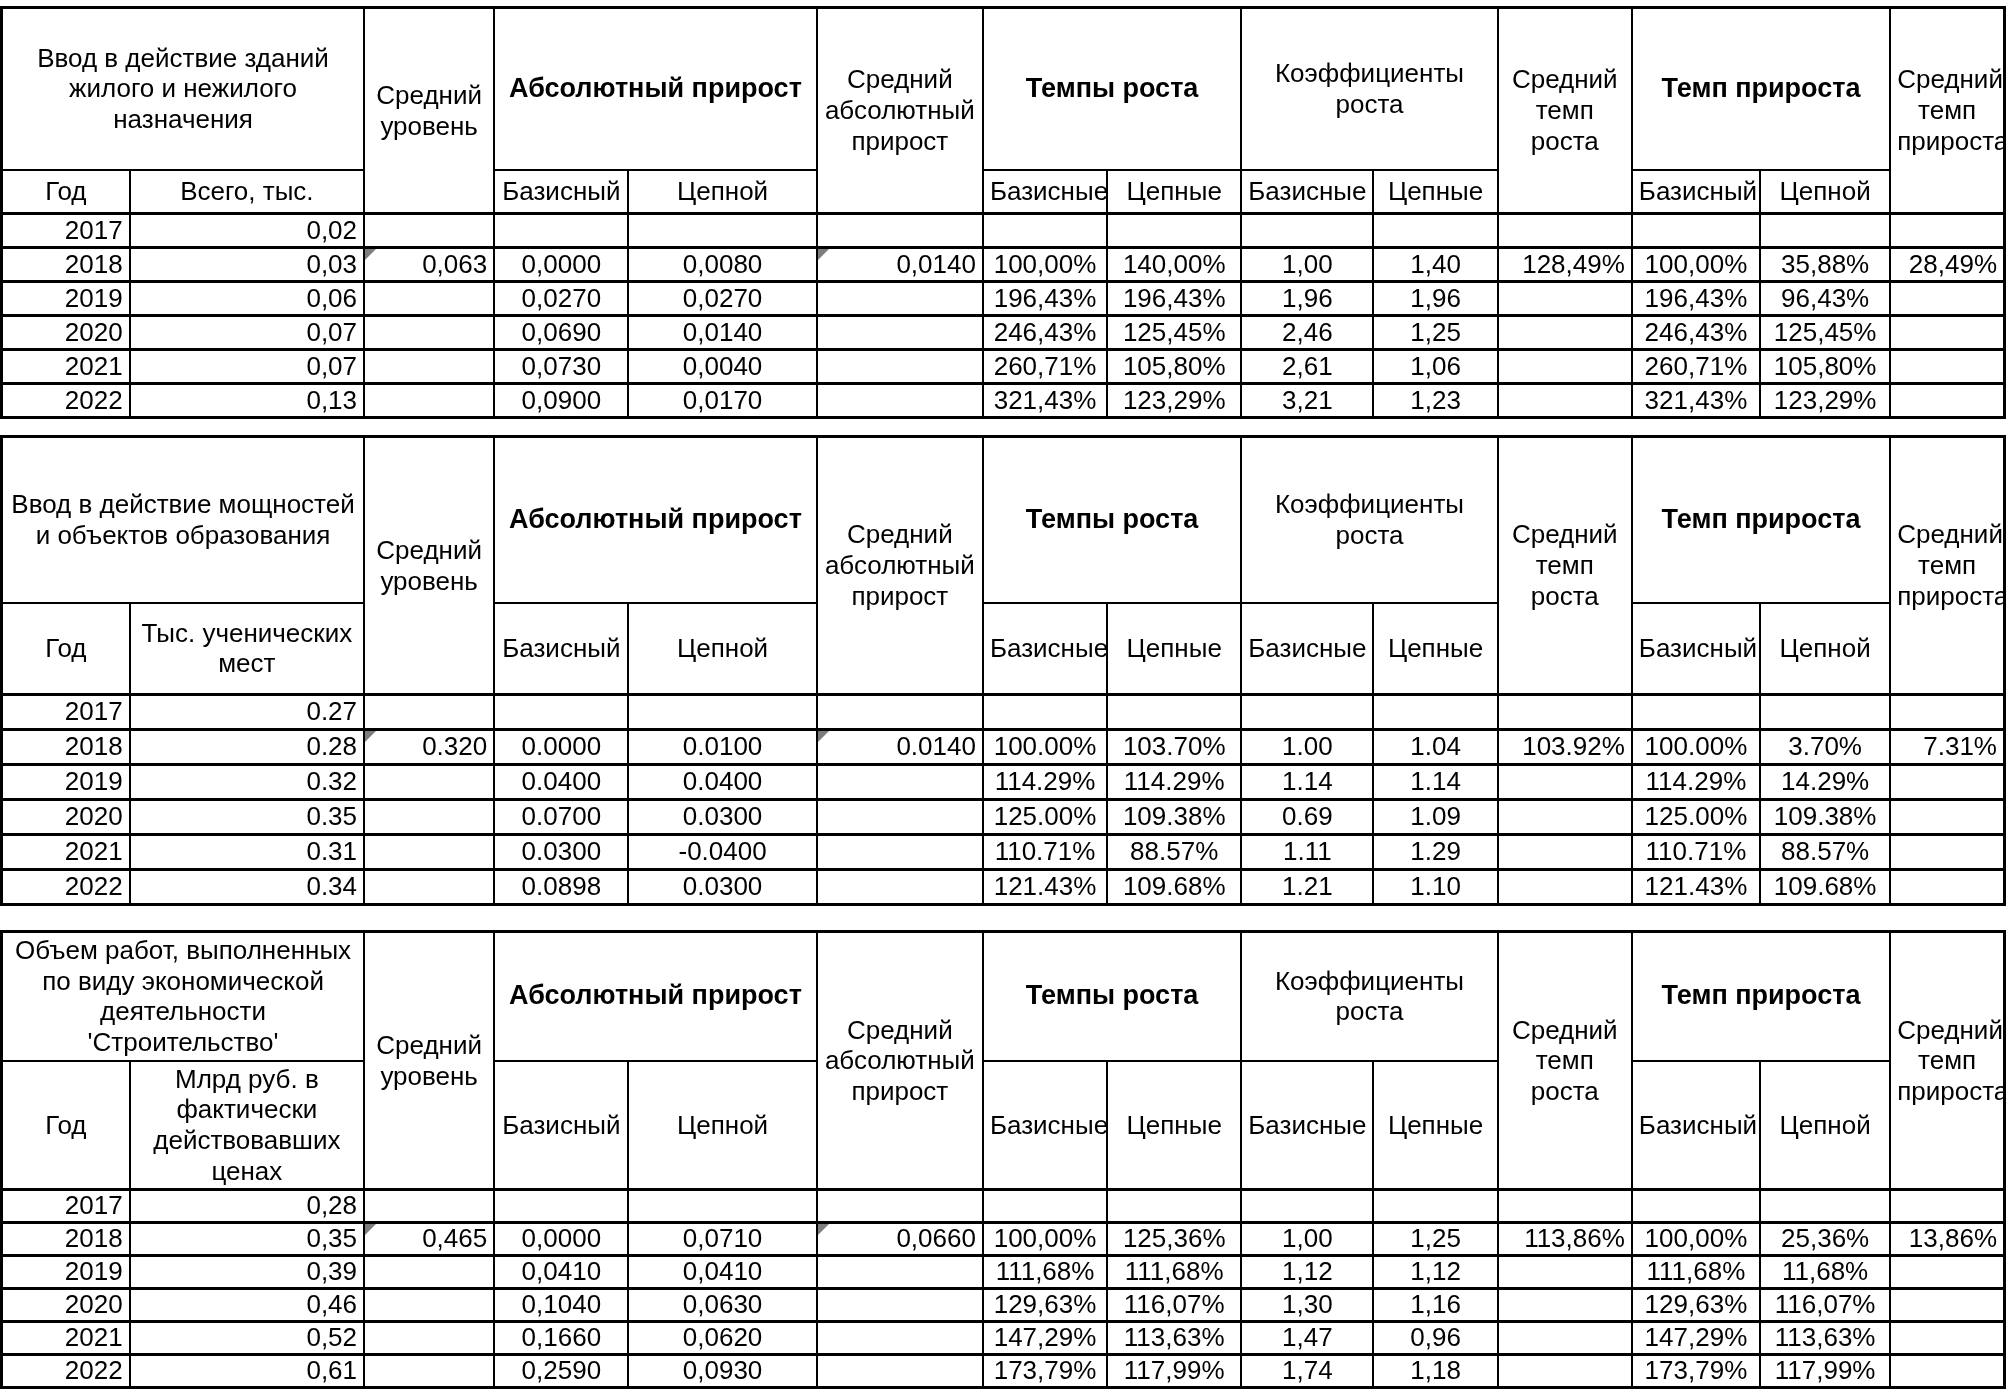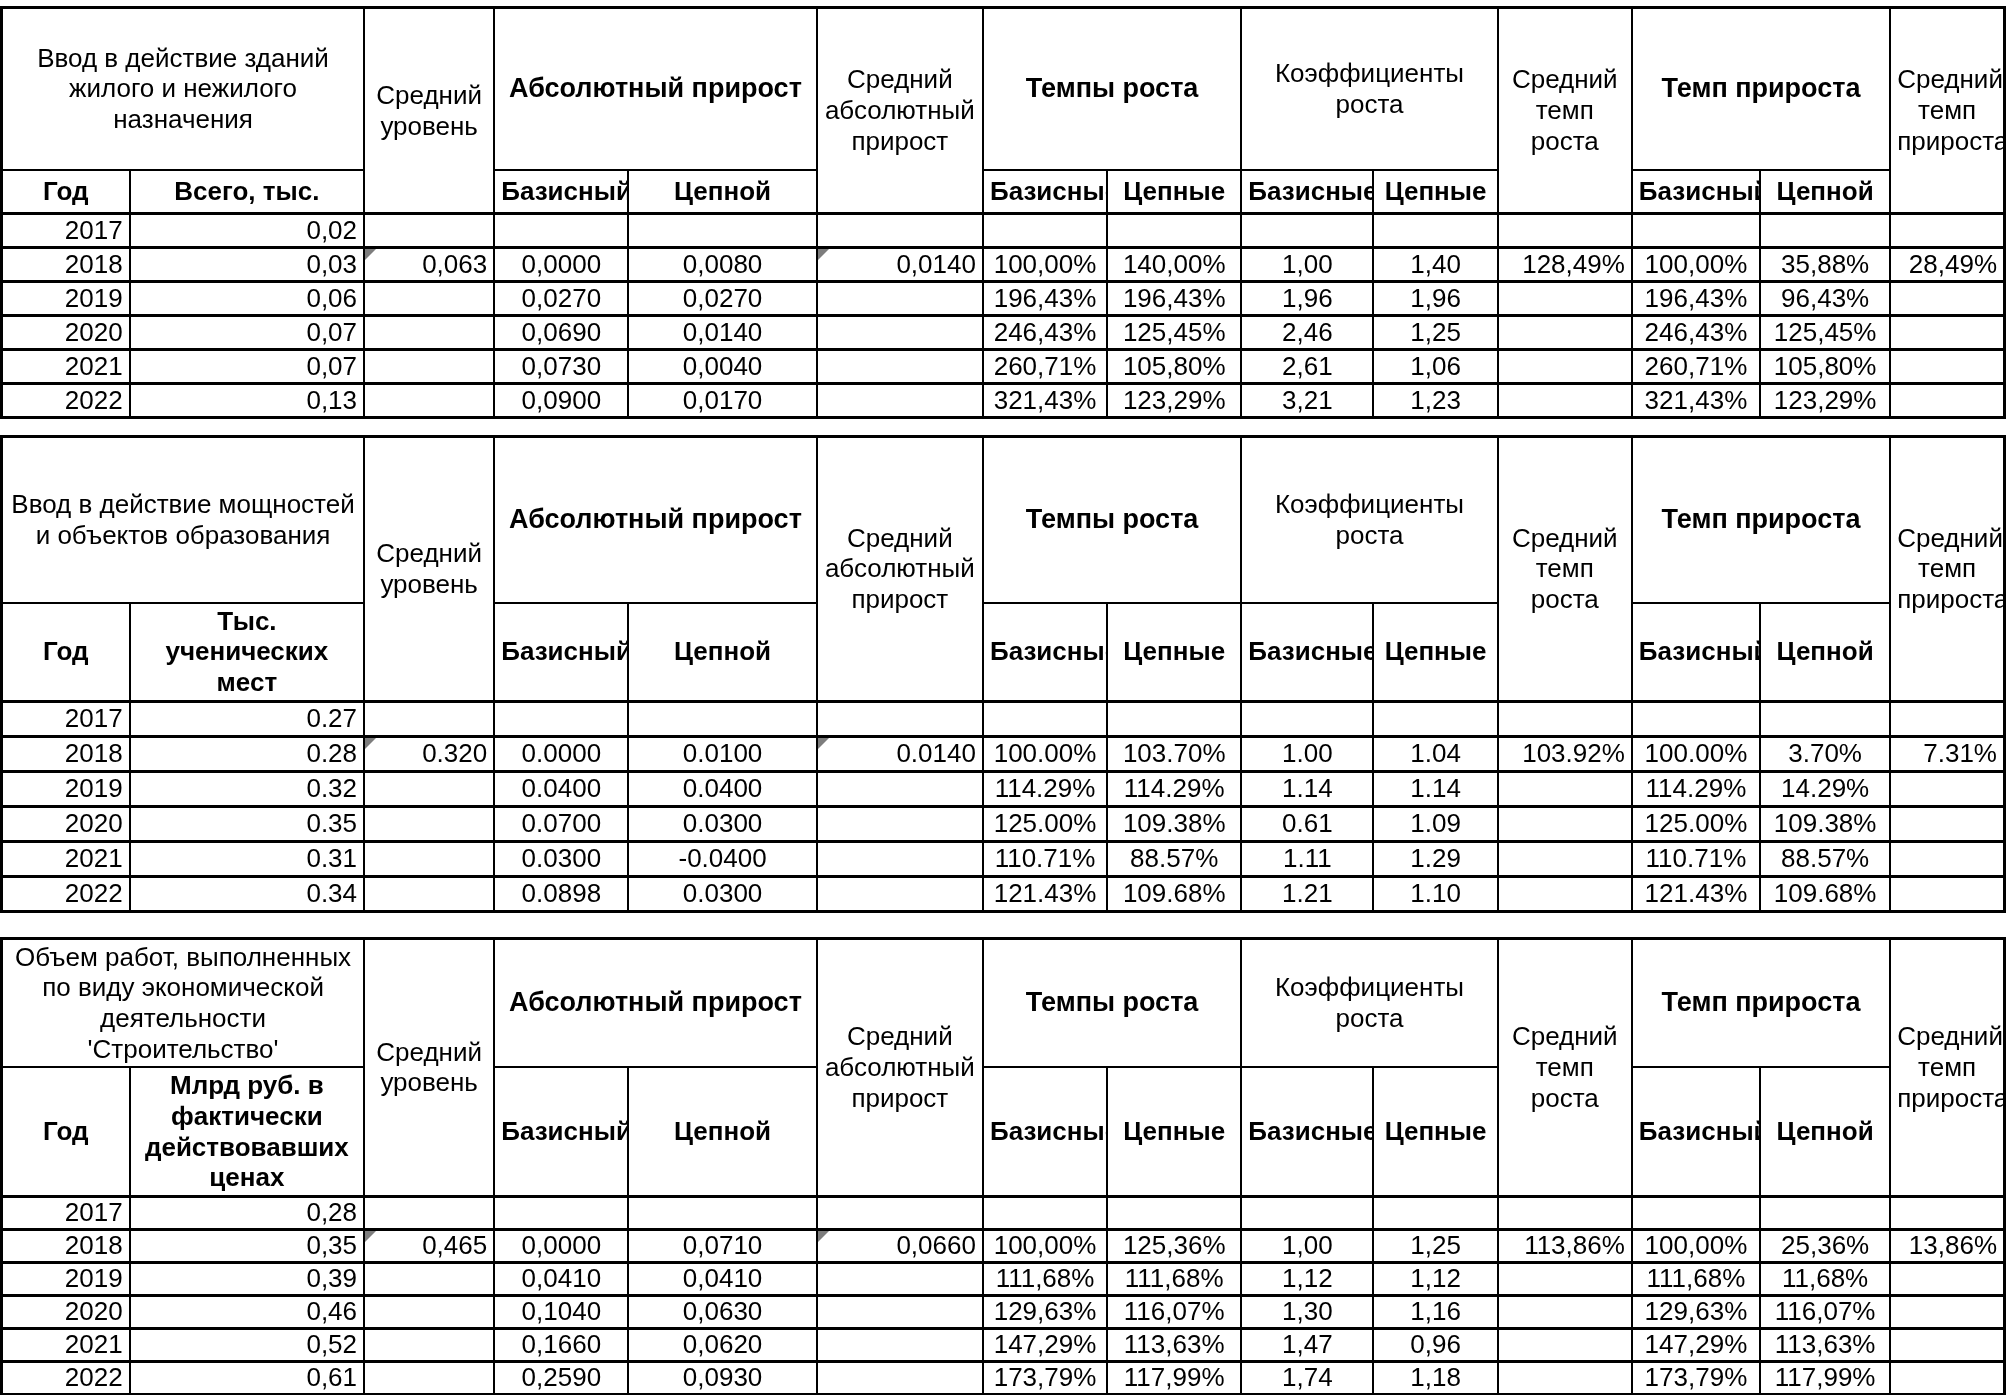--- a/index.html
+++ b/index.html
@@ -9,21 +9,21 @@
   table.tbl{border-collapse:collapse;table-layout:fixed;width:2006px;
             border:3px solid #000;background:#fff;}
   .tbl th,.tbl td{border:2px solid #000;overflow:hidden;vertical-align:middle;
                   padding:0;position:relative;}
   .tbl thead th{font-weight:normal;text-align:center;font-size:26px;line-height:1.18;
                 padding:2px 6px;}
   .tbl thead th.grp{font-weight:bold;font-size:27px;}
   .tbl thead th.title{font-size:26px;}
   .tbl tbody td{font-size:26px;line-height:1;white-space:nowrap;padding:1px 6px 3px 6px;}
   .tbl tbody td{border-top-width:3px;}
-  .tbl thead tr.r2 th{border-bottom-width:3px;font-weight:bold;}
+  .tbl thead tr.r2 th{border-bottom-width:3px;}
   .al-right{text-align:right;}
   .al-center{text-align:center;}
   .t1 tr.r1{height:162px}.t1 tr.r2{height:44px}.t1 tbody tr{height:34px}
   .t2 tr.r1{height:166px}.t2 tr.r2{height:92px}.t2 tbody tr{height:35px}
   .t3 tr.r1{height:125px}.t3 tr.r2{height:126px}.t3 tbody tr{height:32px}
   .t2{margin-top:16px}
   .t3{margin-top:24px}
   .err-marker{position:absolute;top:0;left:0;width:0;height:0;
               border-top:11px solid #7d7d7d;border-right:11px solid transparent;}
 </style>
@@ -265,21 +265,21 @@
         </tr>
         <tr>
           <td class="al-right">2020</td>
           <td class="al-right">0.35</td>
           <td class="al-right"></td>
           <td class="al-center">0.0700</td>
           <td class="al-center">0.0300</td>
           <td class="al-right"></td>
           <td class="al-center">125.00%</td>
           <td class="al-center">109.38%</td>
-          <td class="al-center">0.61</td>
+          <td class="al-center">0.69</td>
           <td class="al-center">1.09</td>
           <td class="al-right"></td>
           <td class="al-center">125.00%</td>
           <td class="al-center">109.38%</td>
           <td class="al-right"></td>
         </tr>
         <tr>
           <td class="al-right">2021</td>
           <td class="al-right">0.31</td>
           <td class="al-right"></td>

